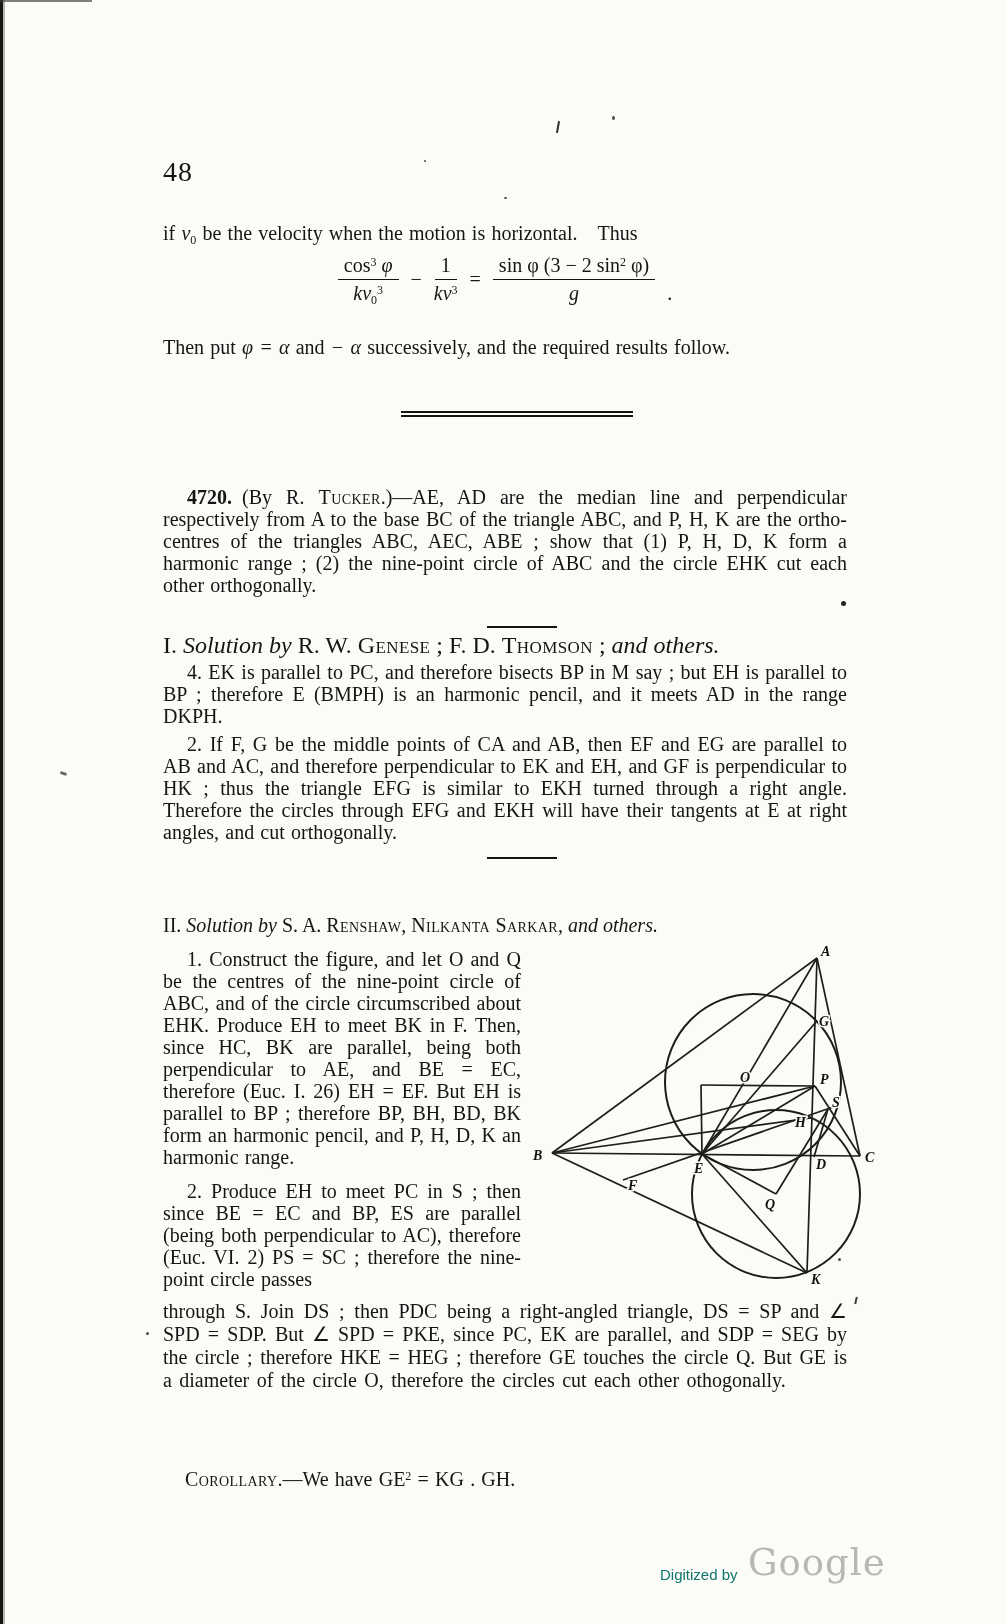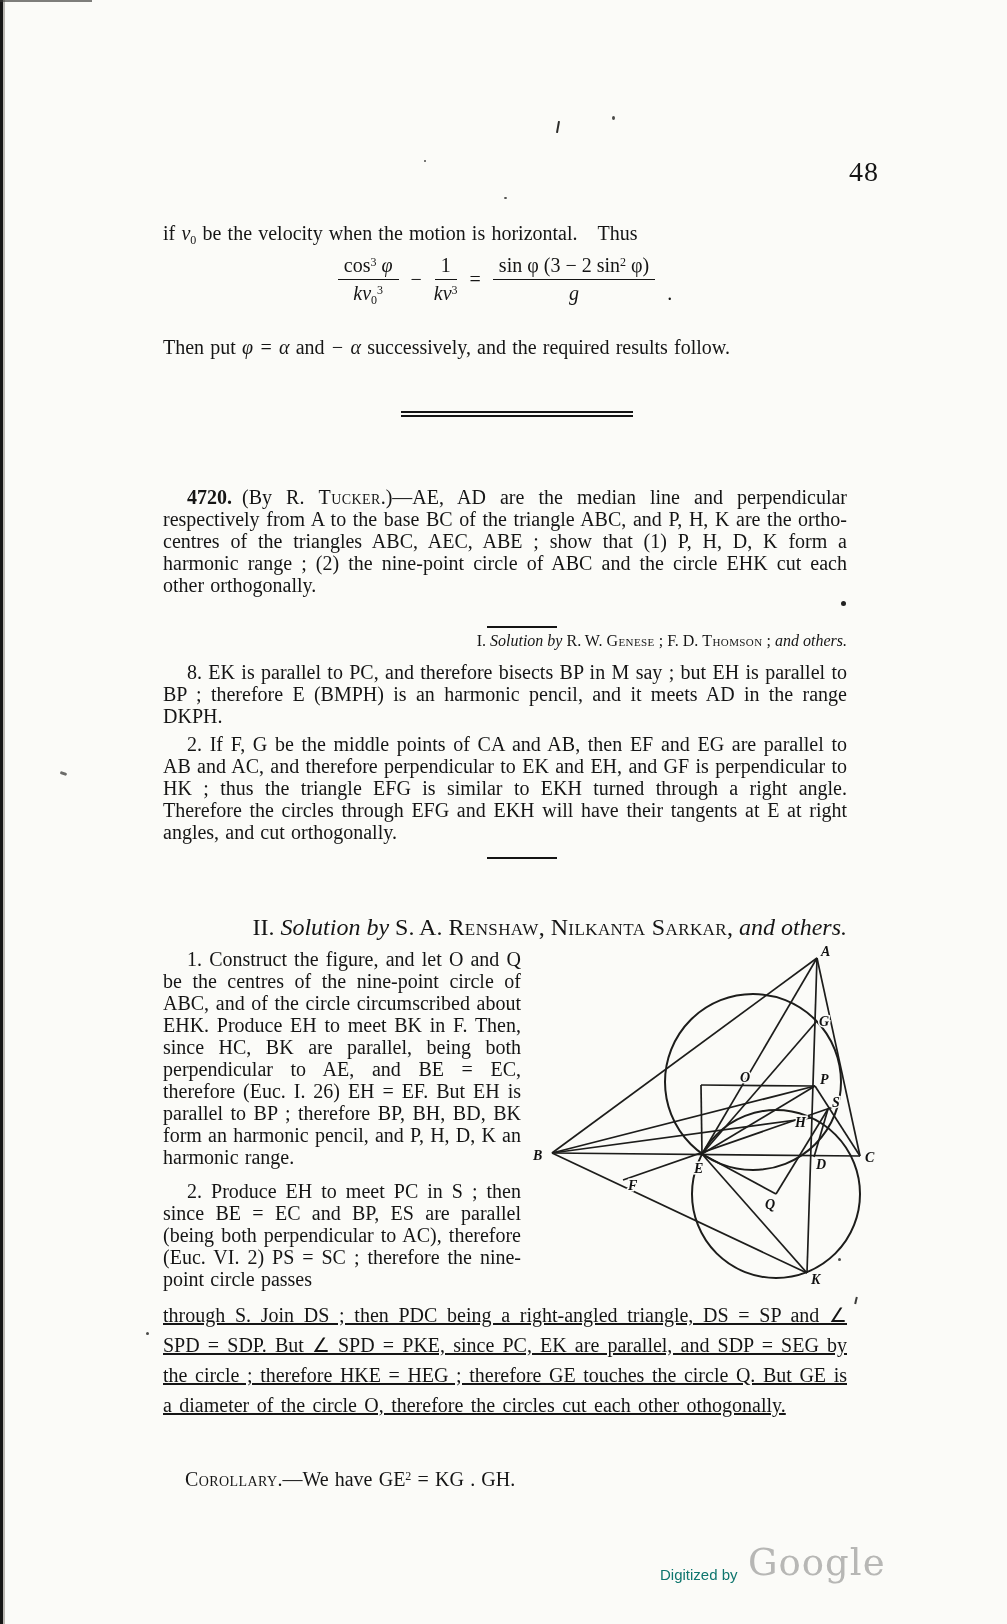--- a/index.html
+++ b/index.html
@@ -6,40 +6,40 @@
   html,body { background:#e8e8e6; }
   .page {
     position:relative; width:1007px; height:1624px; margin:0 auto;
     background:#fbfbf8; overflow:hidden;
     font-family:"Liberation Serif", serif; color:#151515;
   }
   .abs { position:absolute; }
   .col { left:163px; width:684px; }
   .txt { font-size:20px; line-height:22px; text-align:justify; word-spacing:0.06em; }
   .indent { text-indent:24px; }
-  .center { text-align:right; }
+  .center { text-align:left; }
   .sc { font-variant:small-caps; letter-spacing:0.4px; }
   .bold { font-weight:bold; }
   sup { font-size:12px; vertical-align:6px; line-height:0; }
   sub { font-size:12px; vertical-align:-4px; line-height:0; }
 
   .page-number { font-size:28px; letter-spacing:1px; }
 
   .dbl-rule { height:6px; border-top:2.5px solid #141414; border-bottom:2px solid #141414; }
   .sm-rule  { height:0; border-top:2.5px solid #141414; }
 
   .equation { display:flex; justify-content:center; align-items:center; gap:12px;
               font-size:20px; }
   .frac { display:inline-flex; flex-direction:column; align-items:center; text-align:left; }
   .fnum { border-bottom:1.7px solid #141414; padding:0 6px 2px; }
   .fden { padding-top:2px; }
   .eq-dot { align-self:flex-end; }
 
   .narrow { left:163px; width:358px; }
-  .wide-b { line-height:30px;text-decoration:underline; }
+  .wide-b { line-height:23px; }
 
   .edge-left { left:0; top:0; width:3px; height:1624px; background:#161616; }
   .edge-left2 { left:3px; top:0; width:2px; height:1624px; background:#b9b7b2; }
   .edge-top { left:0; top:0; width:92px; height:2px; background:#3a3a38; opacity:.65; }
 
   .speck { background:#4a4a48; border-radius:50%; }
 
   .figure-svg line, .figure-svg circle { stroke:#1d1d1b; fill:none; }
   .figure-svg text {
     font-family:"Liberation Serif", serif; font-style:italic; font-weight:bold;
@@ -90,28 +90,28 @@
   </div>
 
   <div class="abs col txt" style="top:336px;"><span>Then put </span><i>φ = α</i><span> and </span><i>− α</i><span> successively, and the required results follow.</span></div>
 
   <div class="abs dbl-rule" style="left:401px;top:411px;width:232px;"></div>
 
   <div class="abs col txt indent" style="top:486px;"><span class="bold">4720.</span><span> (By R. </span><span class="sc">Tucker</span><span>.)—AE, AD are the median line and perpendicular respectively from A to the base BC of the triangle ABC, and P, H, K are the ortho-centres of the triangles ABC, AEC, ABE ; show that (1) P, H, D, K form a harmonic range ; (2) the nine-point circle of ABC and the circle EHK cut each other orthogonally.</span></div>
 
   <div class="abs sm-rule" style="left:487px;top:626px;width:70px;"></div>
 
-  <div class="abs col center" style="top:632px;font-size:16px;"><span>I. </span><i>Solution by</i><span> R. W. </span><span class="sc">Genese</span><span> ;  </span><span>F. D. </span><span class="sc">Thomson</span><span> ;  </span><i>and others.</i></div>
+  <div class="abs col center" style="top:632px;font-size:24px;"><span>I. </span><i>Solution by</i><span> R. W. </span><span class="sc">Genese</span><span> ;  </span><span>F. D. </span><span class="sc">Thomson</span><span> ;  </span><i>and others.</i></div>
 
-  <div class="abs col txt indent" style="top:661px;">8. EK is parallel to PC, and therefore bisects BP in M say ; but EH is parallel to BP ; therefore E (BMPH) is an harmonic pencil, and it meets AD in the range DKPH.</div>
+  <div class="abs col txt indent" style="top:661px;">4. EK is parallel to PC, and therefore bisects BP in M say ; but EH is parallel to BP ; therefore E (BMPH) is an harmonic pencil, and it meets AD in the range DKPH.</div>
   <div class="abs col txt indent" style="top:733px;">2. If F, G be the middle points of CA and AB, then EF and EG are parallel to AB and AC, and therefore perpendicular to EK and EH, and GF is perpendicular to HK ; thus the triangle EFG is similar to EKH turned through a right angle.  Therefore the circles through EFG and EKH will have their tangents at E at right angles, and cut orthogonally.</div>
 
   <div class="abs sm-rule" style="left:487px;top:857px;width:70px;"></div>
 
-  <div class="abs col center" style="top:914px;font-size:24px;font-family:Liberation Serif, serif;"><span>II. </span><i>Solution by</i><span> S. A. </span><span class="sc">Renshaw</span><span>, </span><span class="sc">Nilkanta Sarkar</span><span>, </span><i>and others.</i></div>
+  <div class="abs col center" style="top:914px;font-size:20px;font-family:Liberation Serif, serif;"><span>II. </span><i>Solution by</i><span> S. A. </span><span class="sc">Renshaw</span><span>, </span><span class="sc">Nilkanta Sarkar</span><span>, </span><i>and others.</i></div>
 
   <div class="abs narrow txt indent" style="top:948px;">1. Construct the figure, and let O and Q be the centres of the nine-point circle of ABC, and of the circle circumscribed about EHK.  Produce EH to meet BK in F.  Then, since HC, BK are parallel, being both perpendicular to AE, and BE = EC, therefore (Euc. I. 26) EH = EF.  But EH is parallel to BP ; therefore BP, BH, BD, BK form an harmonic pencil, and P, H, D, K an harmonic range.</div>
   <div class="abs narrow txt indent" style="top:1180px;">2. Produce EH to meet PC in S ; then since BE = EC and BP, ES are parallel (being both perpendicular to AC), therefore (Euc. VI. 2) PS = SC ; therefore the nine-point circle passes</div>
 
   <svg class="abs figure-svg" style="left:525px;top:935px;" width="356" height="356" viewBox="0 0 356 356">
     <g stroke-width="2">
       <circle cx="228" cy="147" r="88"></circle>
       <circle cx="251" cy="259" r="84"></circle>
     </g>
     <g stroke-width="1.7">

